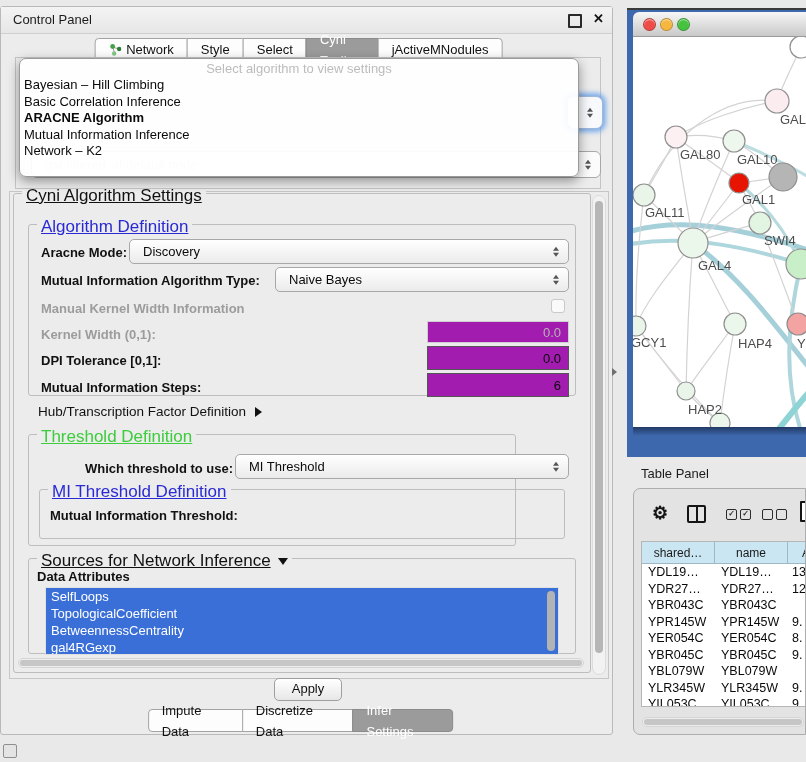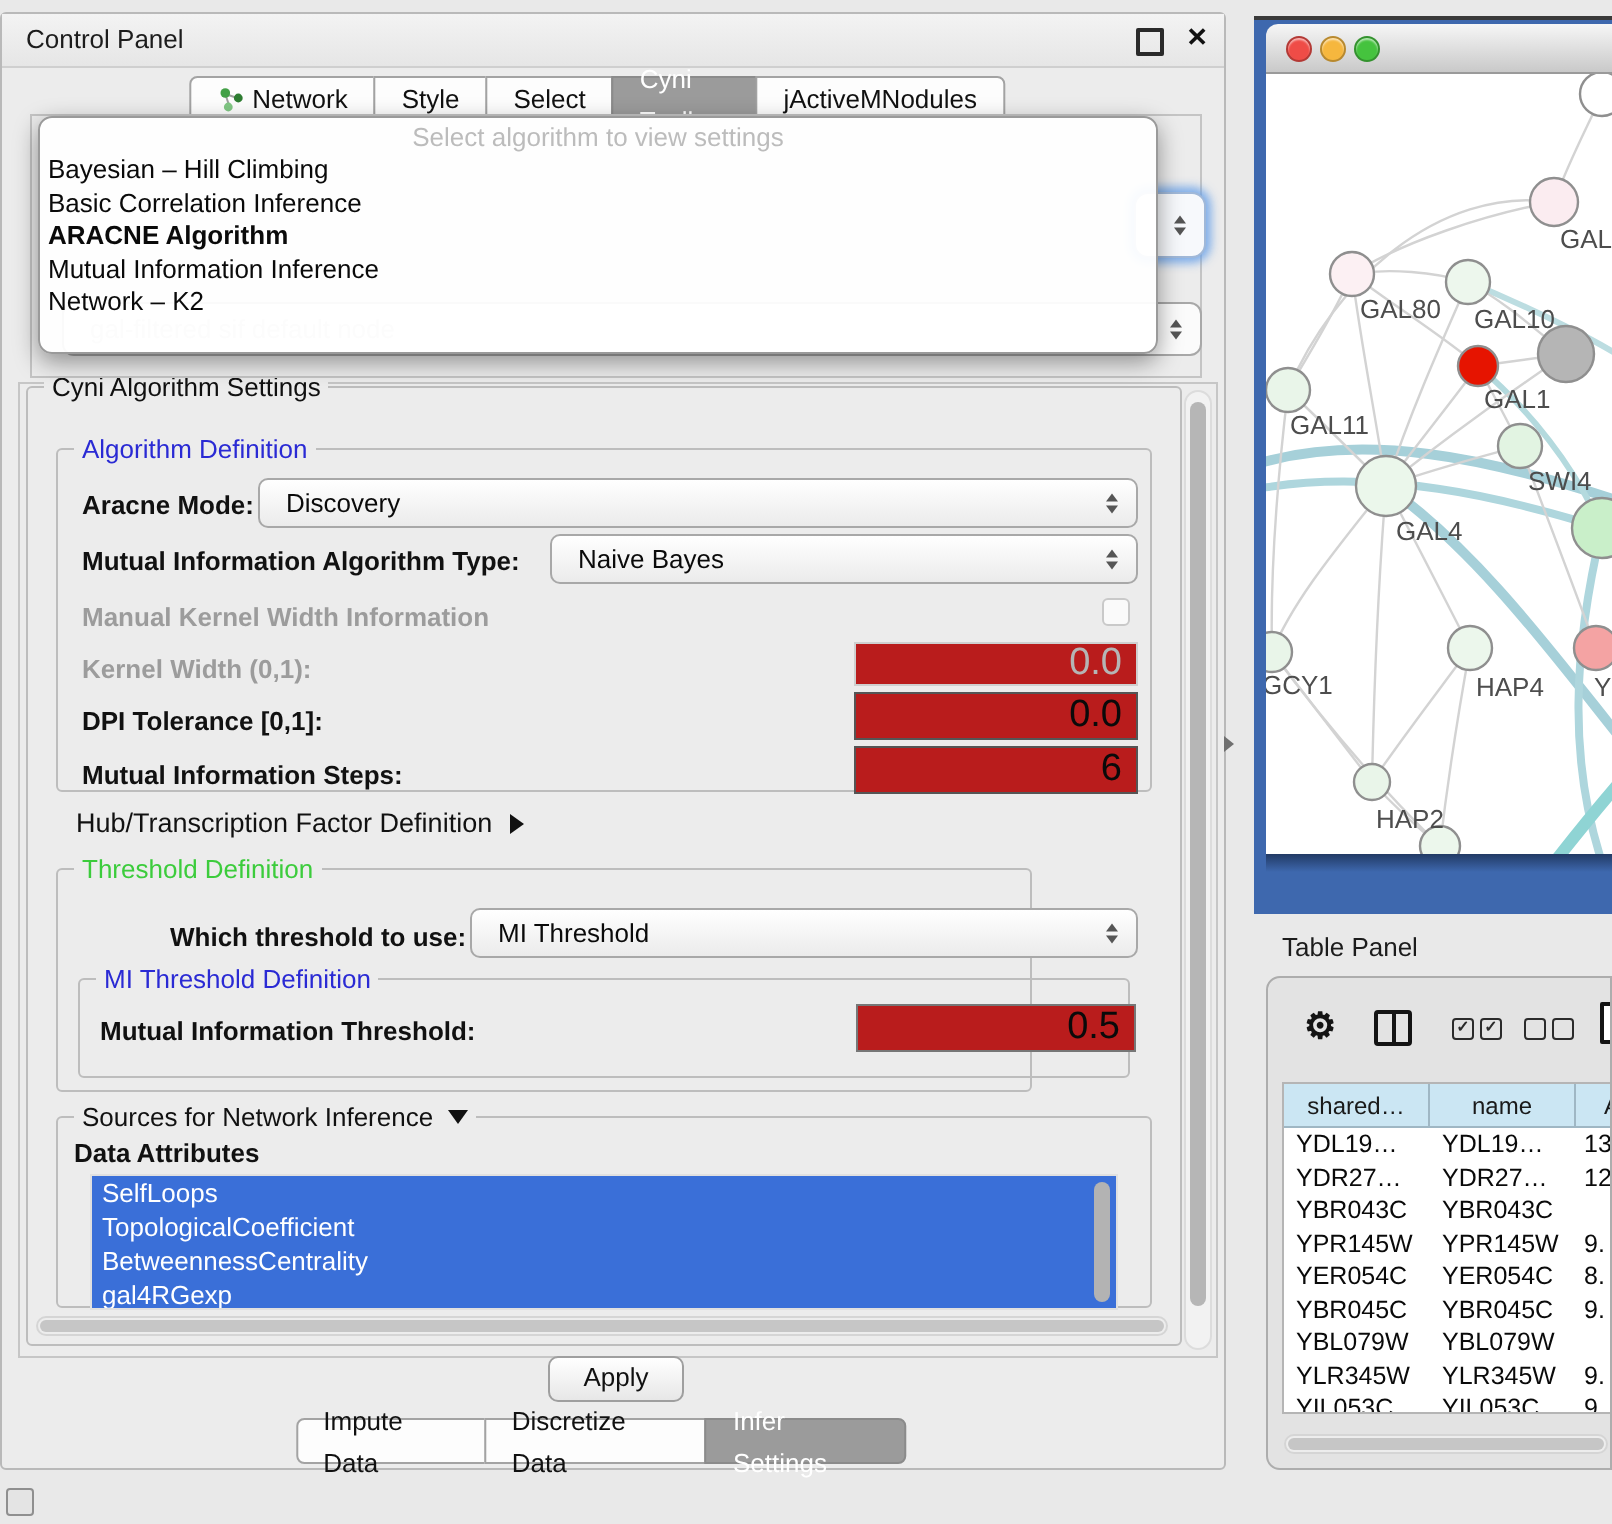--- a/index.html
+++ b/index.html
@@ -30,35 +30,35 @@
   .combo-frag2{position:absolute;left:30px;top:144px;width:570px;height:27px;border:1px solid #a8a8a8;border-radius:6px;background:#fbfbfb;z-index:5;display:flex;align-items:center;padding-left:13px;box-sizing:border-box;font-size:13px;color:#c4c4c4;}
 
   
   .popup{position:absolute;left:18px;top:51px;width:560px;height:119px;background:rgba(255,255,255,.94);border:1px solid #9a9a9a;border-radius:7px;box-shadow:0 4px 12px rgba(0,0,0,.4);z-index:50;box-sizing:border-box;padding-top:2px;}
   .popup-placeholder{text-align:center;font-size:13px;color:#bcbcbc;height:16px;line-height:16px;}
   .popup-item{height:16.5px;line-height:16.5px;font-size:13px;color:#0a0a0a;padding-left:4px;white-space:nowrap;}
   .popup-item.bold{font-weight:bold;}
 
   
   .group{position:absolute;border:1px solid #bdbdbd;border-radius:3px;box-sizing:border-box;}
-  .gtitle{position:absolute;top:-8px;left:8px;background:#ececec;padding:0 4px;font-size:13px;color:#111;white-space:nowrap;}
+  .gtitle{position:absolute;top:-8px;left:8px;background:#ececec;padding:0 4px;font-size:17px;color:#111;white-space:nowrap;text-decoration:underline;}
   .gtitle.blue{color:#2a2ad4;}
   .gtitle.green{color:#3ccc3c;}
 
   .lbl{position:absolute;font-size:13px;font-weight:bold;color:#111;white-space:nowrap;}
   .lbl.dim{color:#9c9c9c;}
   .lbl.normal{font-weight:normal;}
 
   .combo{position:absolute;background:linear-gradient(#ffffff,#ebebeb);border:1px solid #a8a8a8;border-radius:5px;display:flex;align-items:center;padding-left:13px;font-size:13px;color:#0a0a0a;box-sizing:border-box;}
   .spinner{position:absolute;right:9px;top:50%;transform:translateY(-50%);}
   .spinner i{display:block;width:0;height:0;border-left:3.5px solid transparent;border-right:3.5px solid transparent;}
   .spinner .up{border-bottom:4.5px solid #555;margin-bottom:2.5px;}
   .spinner .dn{border-top:4.5px solid #555;}
 
-  .field{position:absolute;background:#b91c1c;border:1px solid #555;display:flex;align-items:center;justify-content:flex-end;padding-right:7px;font-size:19px;color:#0a0a0a;box-sizing:border-box;}
+  .field{position:absolute;background:#a21caf;border:1px solid #555;display:flex;align-items:center;justify-content:flex-end;padding-right:7px;font-size:13px;color:#0a0a0a;box-sizing:border-box;}
   .field.dim{border:1px solid #cfcfcf;color:#b5b5b5;}
   .field.mid{border:1px solid #777;}
 
   .checkbox{position:absolute;width:14px;height:14px;border:1px solid #c9c9c9;border-radius:3px;background:#fafafa;box-sizing:border-box;}
 
   .tri-right{display:inline-block;width:0;height:0;border-top:5px solid transparent;border-bottom:5px solid transparent;border-left:7px solid #111;margin-left:9px;vertical-align:-1px;}
   .tri-down-inline{display:inline-block;width:0;height:0;border-left:5px solid transparent;border-right:5px solid transparent;border-top:7px solid #111;margin-left:7px;vertical-align:1px;}
 
   .attr-list{position:absolute;background:#fff;overflow:hidden;border:1px solid #e0e0e0;box-sizing:border-box;}
   .attr-item{height:17px;line-height:17px;background:#3a6fd8;color:#fff;font-size:13px;padding-left:5px;white-space:nowrap;}
@@ -214,23 +214,20 @@
         <div class="combo" style="left:206px;top:19px;width:334px;height:25px;">
           <span>MI Threshold</span>
           <span class="spinner">
               <i class="up"></i>
               <i class="dn"></i>
             </span>
         </div>
         <div class="group" style="left:10px;top:54px;width:526px;height:50px;">
           <span class="gtitle blue">MI Threshold Definition</span>
           <span class="lbl" style="left:10px;top:18px;">Mutual Information Threshold:</span>
-          <div class="field mid" style="left:388px;top:12px;width:140px;height:24px;">
-              <span>0.5</span>
-            </div>
         </div>
       </div>
 
       <div class="group" style="left:14px;top:364px;width:548px;height:96px;">
         <span class="gtitle"><span>Sources for Network Inference</span><span class="tri-down-inline"></span></span>
         <span class="lbl" style="left:8px;top:10px;">Data Attributes</span>
         <div class="attr-list" style="left:16px;top:28px;width:514px;height:68px;" id="attr-list">
           <div class="attr-item">SelfLoops</div>
             <div class="attr-item">TopologicalCoefficient</div>
             <div class="attr-item">BetweennessCentrality</div>

